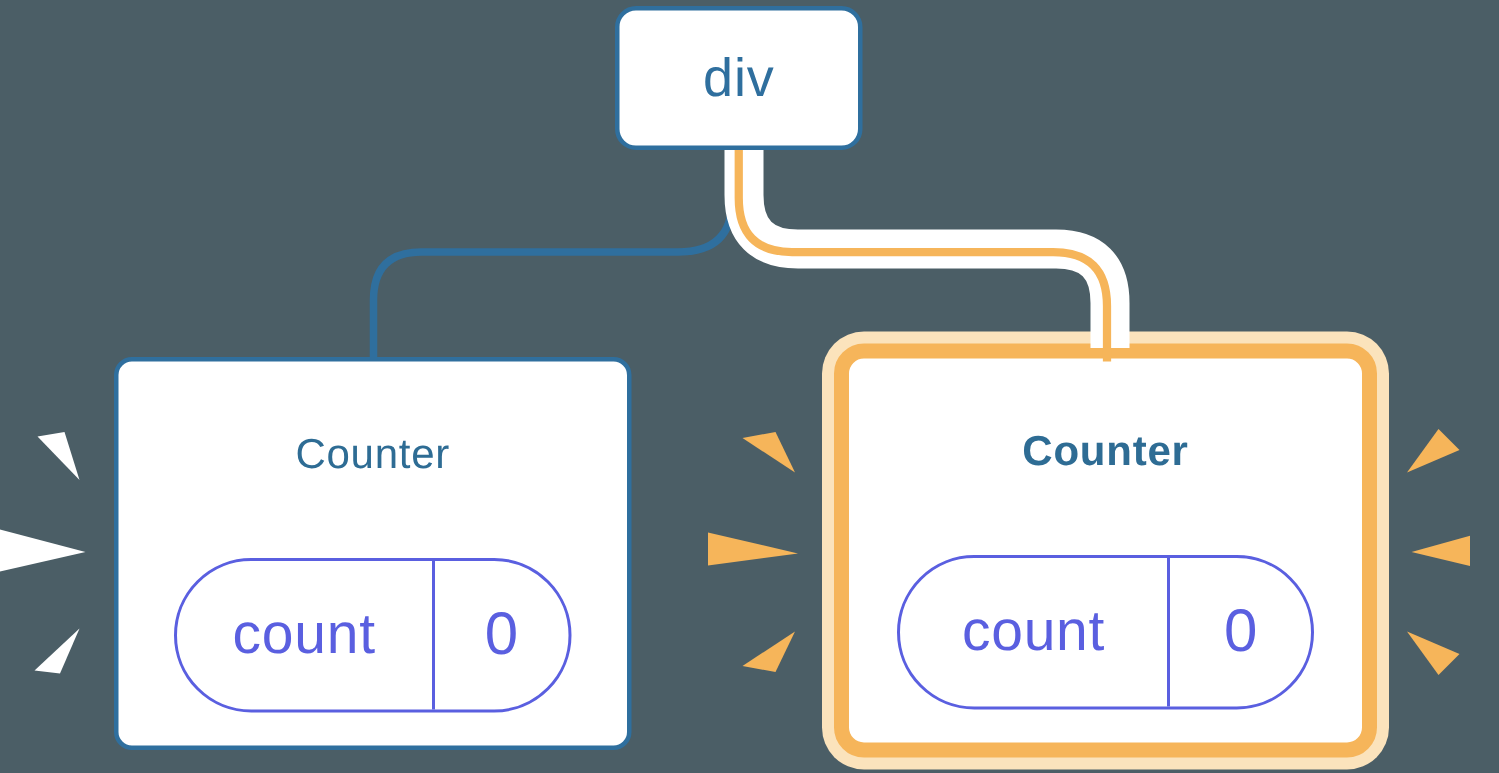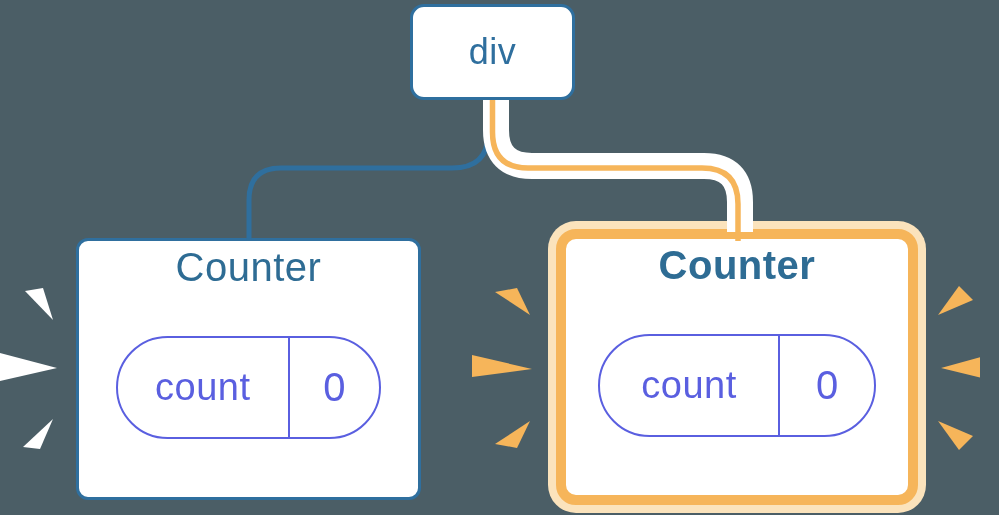--- a/index.html
+++ b/index.html
@@ -37,21 +37,22 @@
     border:3px solid var(--blue,#2f6f9e);
     border-radius:12px;
   }
   .card-right{
     left:556px;top:229px;width:362px;height:276px;
     border:10px solid var(--orange,#f6b55a);
     border-radius:20px;
     box-shadow:0 0 0 8px var(--orange-pale,#fbe3bc);
   }
   .card-title{
-    font-size:40px;line-height:52px;
+    margin-top:36px;
+    font-size:28px;line-height:52px;
     color:var(--heading-blue,#2e6c94);
     letter-spacing:0.5px;
   }
   .card-left .card-title{font-weight:400;}
   .card-right .card-title{font-weight:700;}
   .pill{
     margin-top:43px;
     height:103px;
     box-sizing:border-box;
     border:2.5px solid var(--purple,#5a5fe0);

